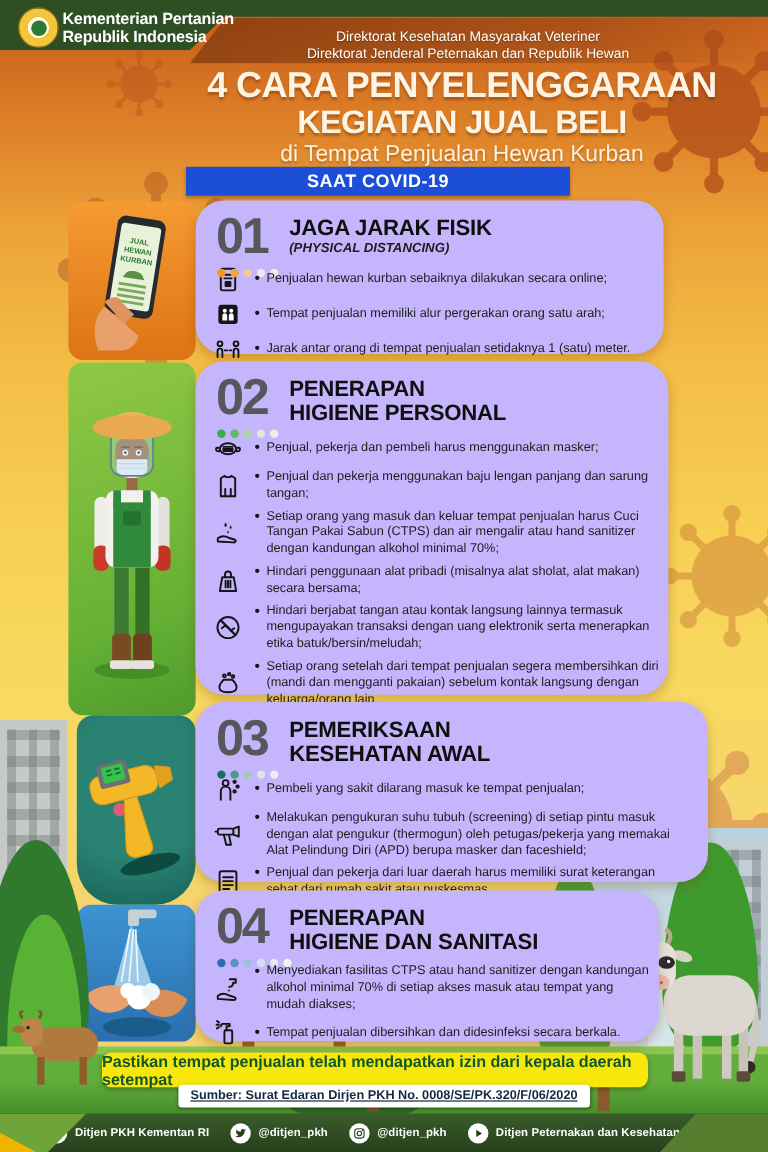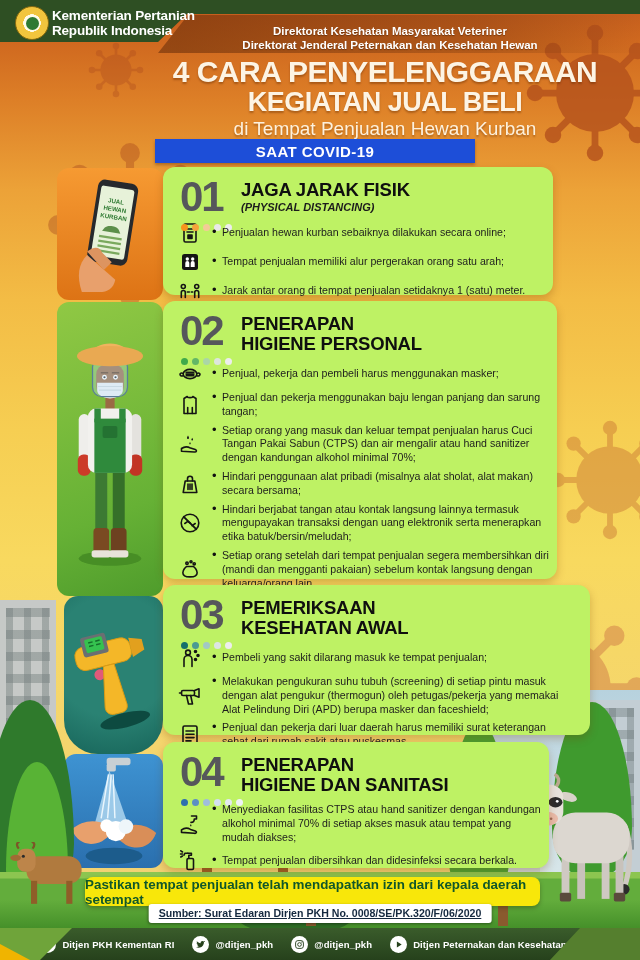--- a/index.html
+++ b/index.html
@@ -13,21 +13,21 @@
   .hdr-green{left:0;top:0;width:640px;height:42px;background:#2e4f23;
     clip-path:polygon(0 0,640px 0,640px 14px,187px 14px,158px 42px,0 42px);z-index:3;}
   .hdr-band{left:130px;top:15px;width:510px;height:38px;z-index:2;
     background:linear-gradient(90deg,rgba(100,42,8,.55) 10%,rgba(100,42,8,.28) 70%,rgba(100,42,8,0));
     clip-path:polygon(58px 0,100% 0,100% 100%,28px 100%);}
   .logo{left:15px;top:6px;width:32px;height:32px;border-radius:50%;z-index:4;
     background:radial-gradient(circle at 50% 50%, #fffbe8 0 38%, #f2c53d 39% 70%, #caa21c 71% 100%);
     border:1.5px solid #8a6d12;display:flex;align-items:center;justify-content:center;}
   .logo-core{width:13px;height:13px;border-radius:50%;background:#2f7a33;}
   .ministry{left:52px;top:8px;z-index:4;color:#fff;font-weight:bold;font-size:13.5px;line-height:15px;letter-spacing:-.2px;}
-  .directorate{left:150px;top:24px;width:480px;z-index:4;color:#fff;font-weight:bold;
+  .directorate{left:150px;top:24px;width:480px;z-index:4;color:#fff;font-weight:normal;
     font-size:11.5px;line-height:14px;text-align:center;text-shadow:0 1px 1px rgba(60,25,0,.5);}
   .title-wrap{left:130px;top:56px;width:510px;text-align:center;z-index:4;color:#fdf4e4;
     text-shadow:0 2px 2px rgba(95,40,0,.4);}
   .title-1{font-size:30px;font-weight:bold;letter-spacing:-.5px;line-height:32px;}
   .title-2{font-size:27px;font-weight:bold;letter-spacing:-.5px;line-height:29px;}
   .subtitle{font-size:19px;font-weight:normal;line-height:24px;color:#fdf1dd;}
   .badge{left:155px;top:139px;width:320px;height:24px;background:#1d4ed8;z-index:4;
     display:flex;align-items:center;justify-content:center;color:#fff;font-weight:bold;
     font-size:15px;letter-spacing:.4px;box-shadow:0 2px 3px rgba(60,20,0,.35);}
   
@@ -47,21 +47,21 @@
   .panel{z-index:3;display:flex;align-items:center;justify-content:center;}
   .panel-orange{left:57px;top:168px;width:106px;height:132px;border-radius:12px;
     background:linear-gradient(180deg,#f69a32,#dd7315);}
   .panel-green{left:57px;top:302px;width:106px;height:294px;border-radius:12px;
     background:linear-gradient(160deg,#90c844 0%,#66b135 70%,#4f9c2c 100%);}
   .panel-teal{left:64px;top:596px;width:99px;height:158px;border-radius:14px 14px 34px 34px;
     background:radial-gradient(circle at 50% 38%,#2a8273 0 55%,#17655a 100%);}
   .panel-blue{left:64px;top:754px;width:99px;height:114px;border-radius:12px;
     background:linear-gradient(#3e93d2,#2a6fae);}
   
-  .card{position:absolute;background:#bef264;border-radius:12px;z-index:6;
+  .card{position:absolute;background:#c4b5fd;border-radius:24px;z-index:6;
     box-shadow:0 4px 9px rgba(120,60,0,.28);}
   .num{position:absolute;left:17px;top:7px;font-size:42px;font-weight:bold;color:#56575b;
     letter-spacing:-2px;line-height:46px;}
   .dots{position:absolute;left:18px;top:57px;display:flex;gap:4px;}
   .dot{width:7px;height:7px;border-radius:50%;}
   .titles{margin:13px 14px 2px 78px;}
   .t-big{font-size:18.5px;font-weight:bold;color:#0f0f0f;line-height:20px;letter-spacing:-.2px;}
   .t-note{font-size:11px;font-weight:bold;font-style:italic;color:#1c1c1c;margin-top:1px;}
   .bullets{margin:8px 8px 0 13px;}
   .brow{display:flex;align-items:center;gap:9px;margin-bottom:5px;}
@@ -192,21 +192,21 @@
 <div class="abs hdr-green"></div>
 <div class="abs logo">
     <div class="logo-core"></div>
   </div>
 <div class="abs ministry">
   <div>Kementerian Pertanian</div>
   <div>Republik Indonesia</div>
 </div>
 <div class="abs directorate">
   <div>Direktorat Kesehatan Masyarakat Veteriner</div>
-  <div>Direktorat Jenderal Peternakan dan Kesehatan Hewan</div>
+  <div>Direktorat Jenderal Peternakan dan Republik Hewan</div>
 </div>
 <div class="abs title-wrap">
   <div class="title-1">4 CARA PENYELENGGARAAN</div>
   <div class="title-2">KEGIATAN JUAL BELI</div>
   <div class="subtitle">di Tempat Penjualan Hewan Kurban</div>
 </div>
 <div class="abs badge">SAAT COVID-19</div>
 
 <div class="abs panel panel-orange">
   <svg width="88" height="120" viewBox="0 0 100 132">

